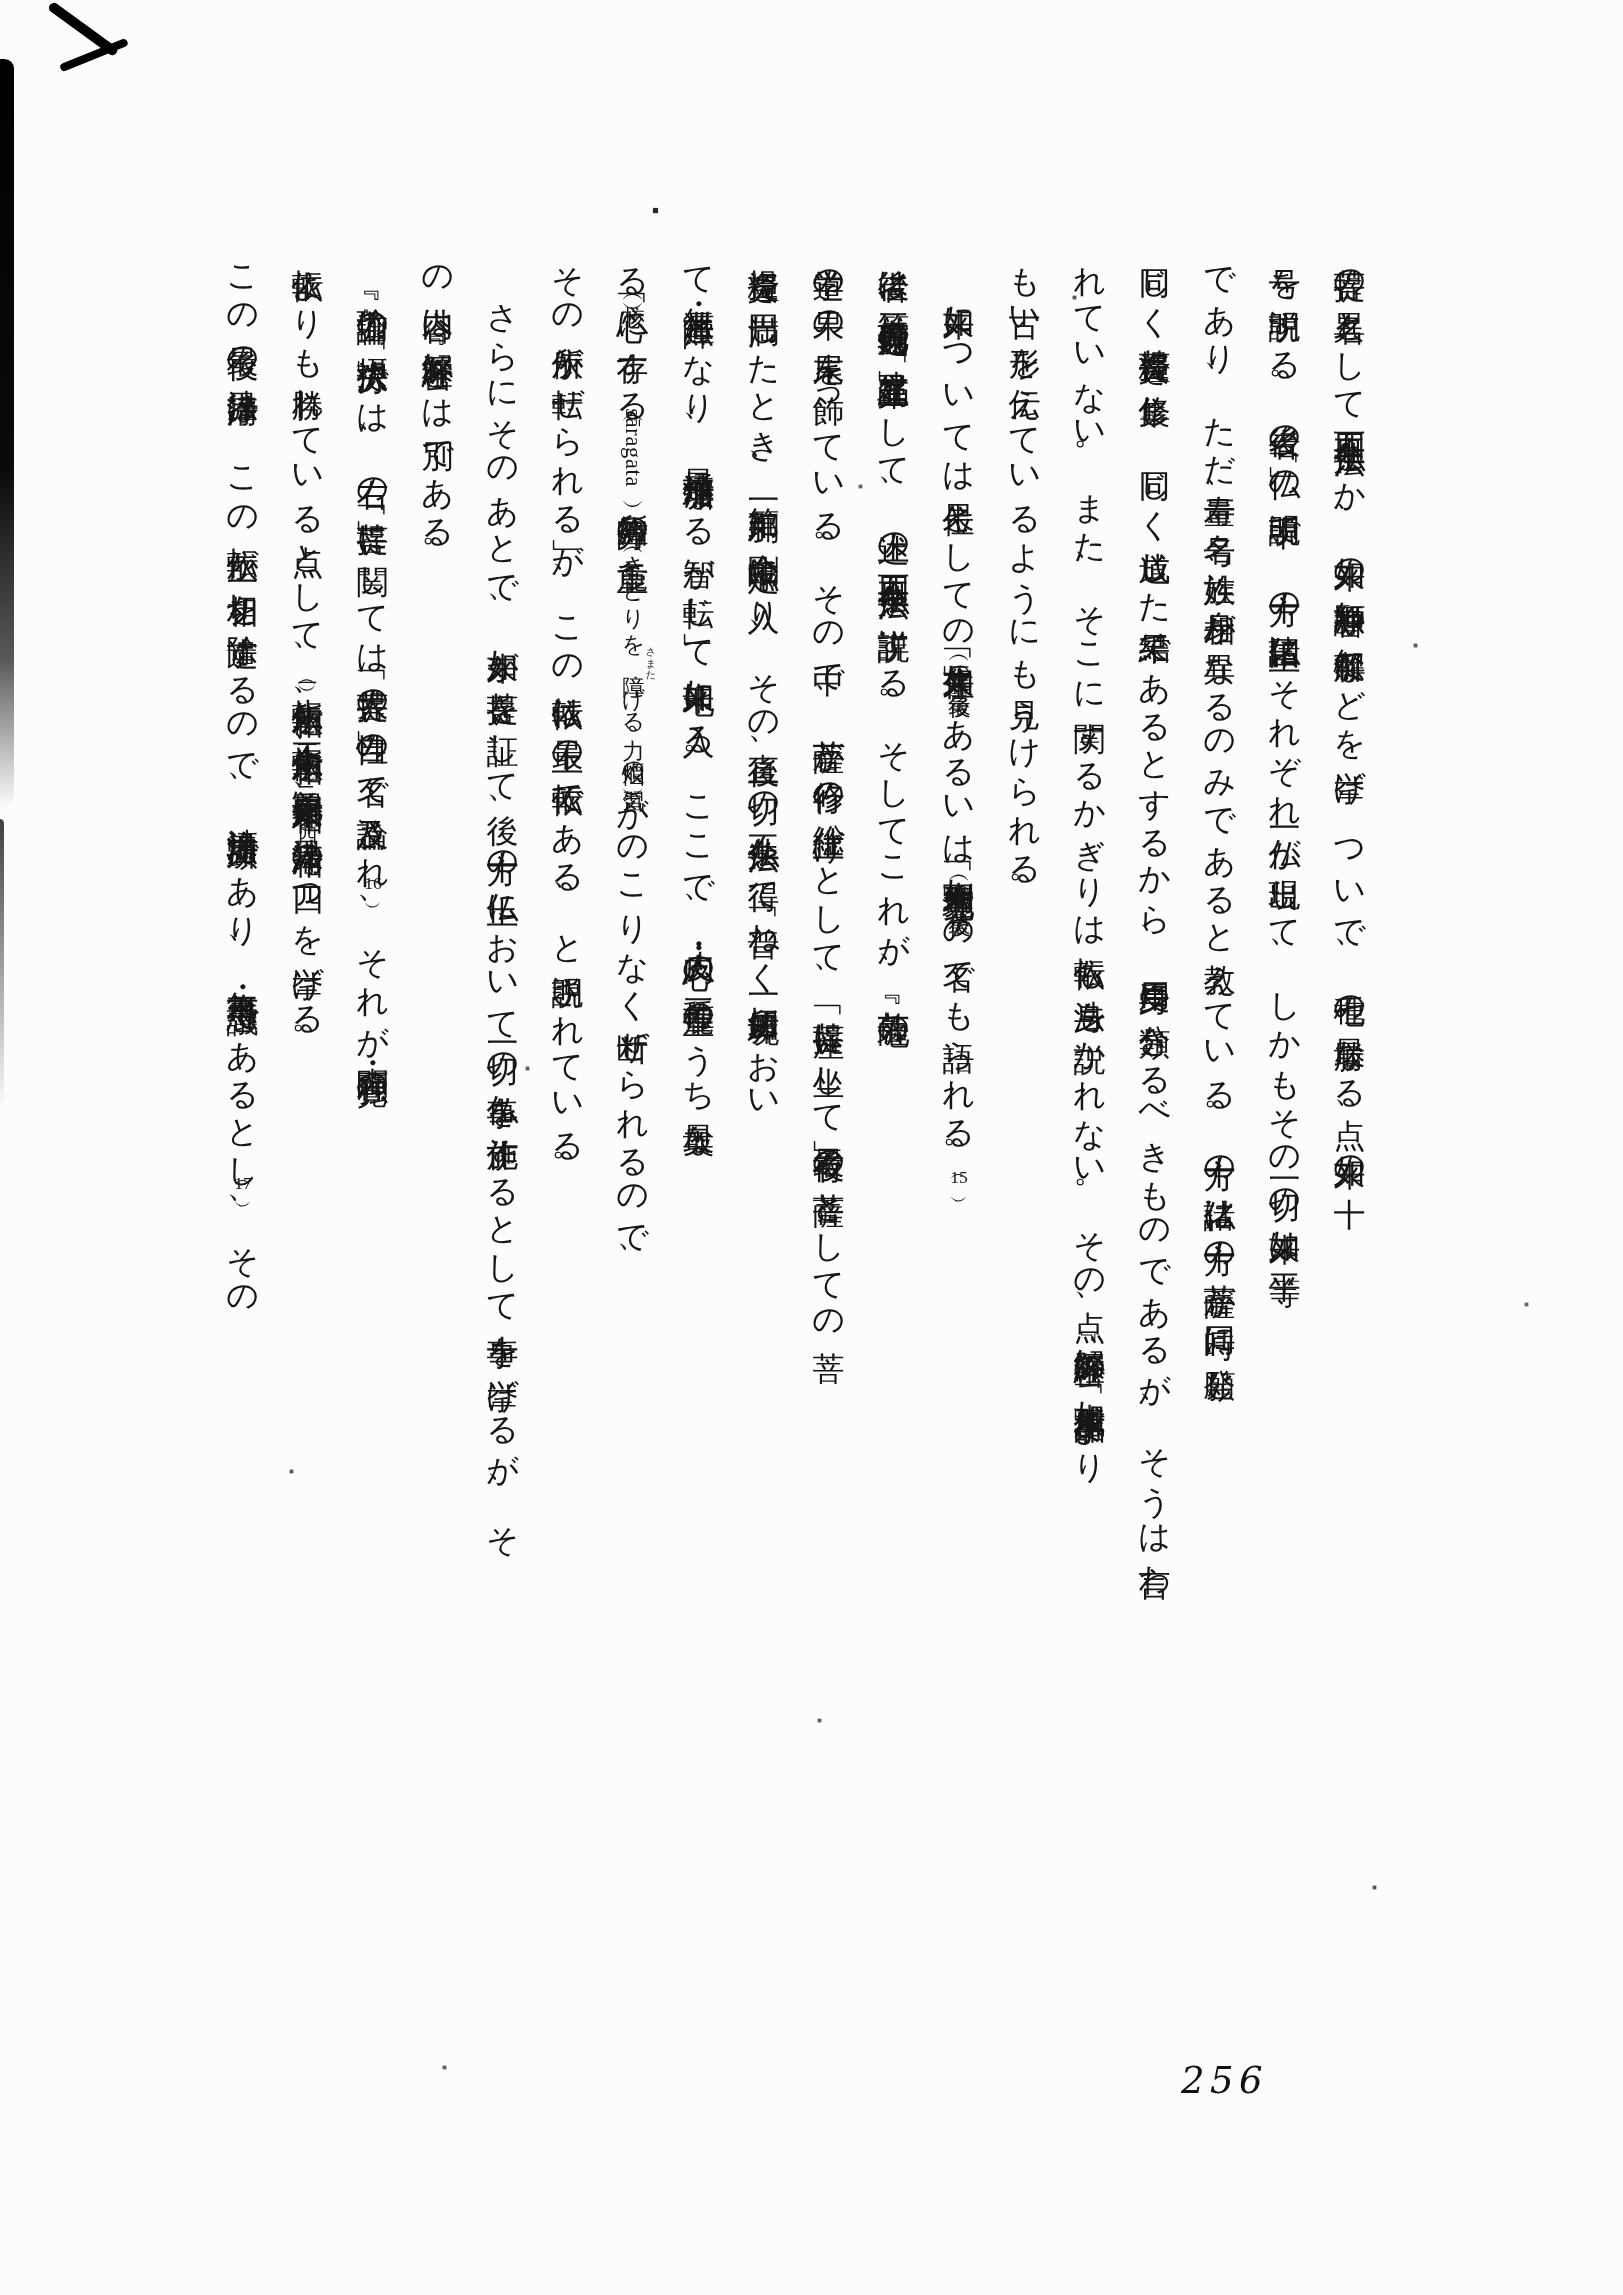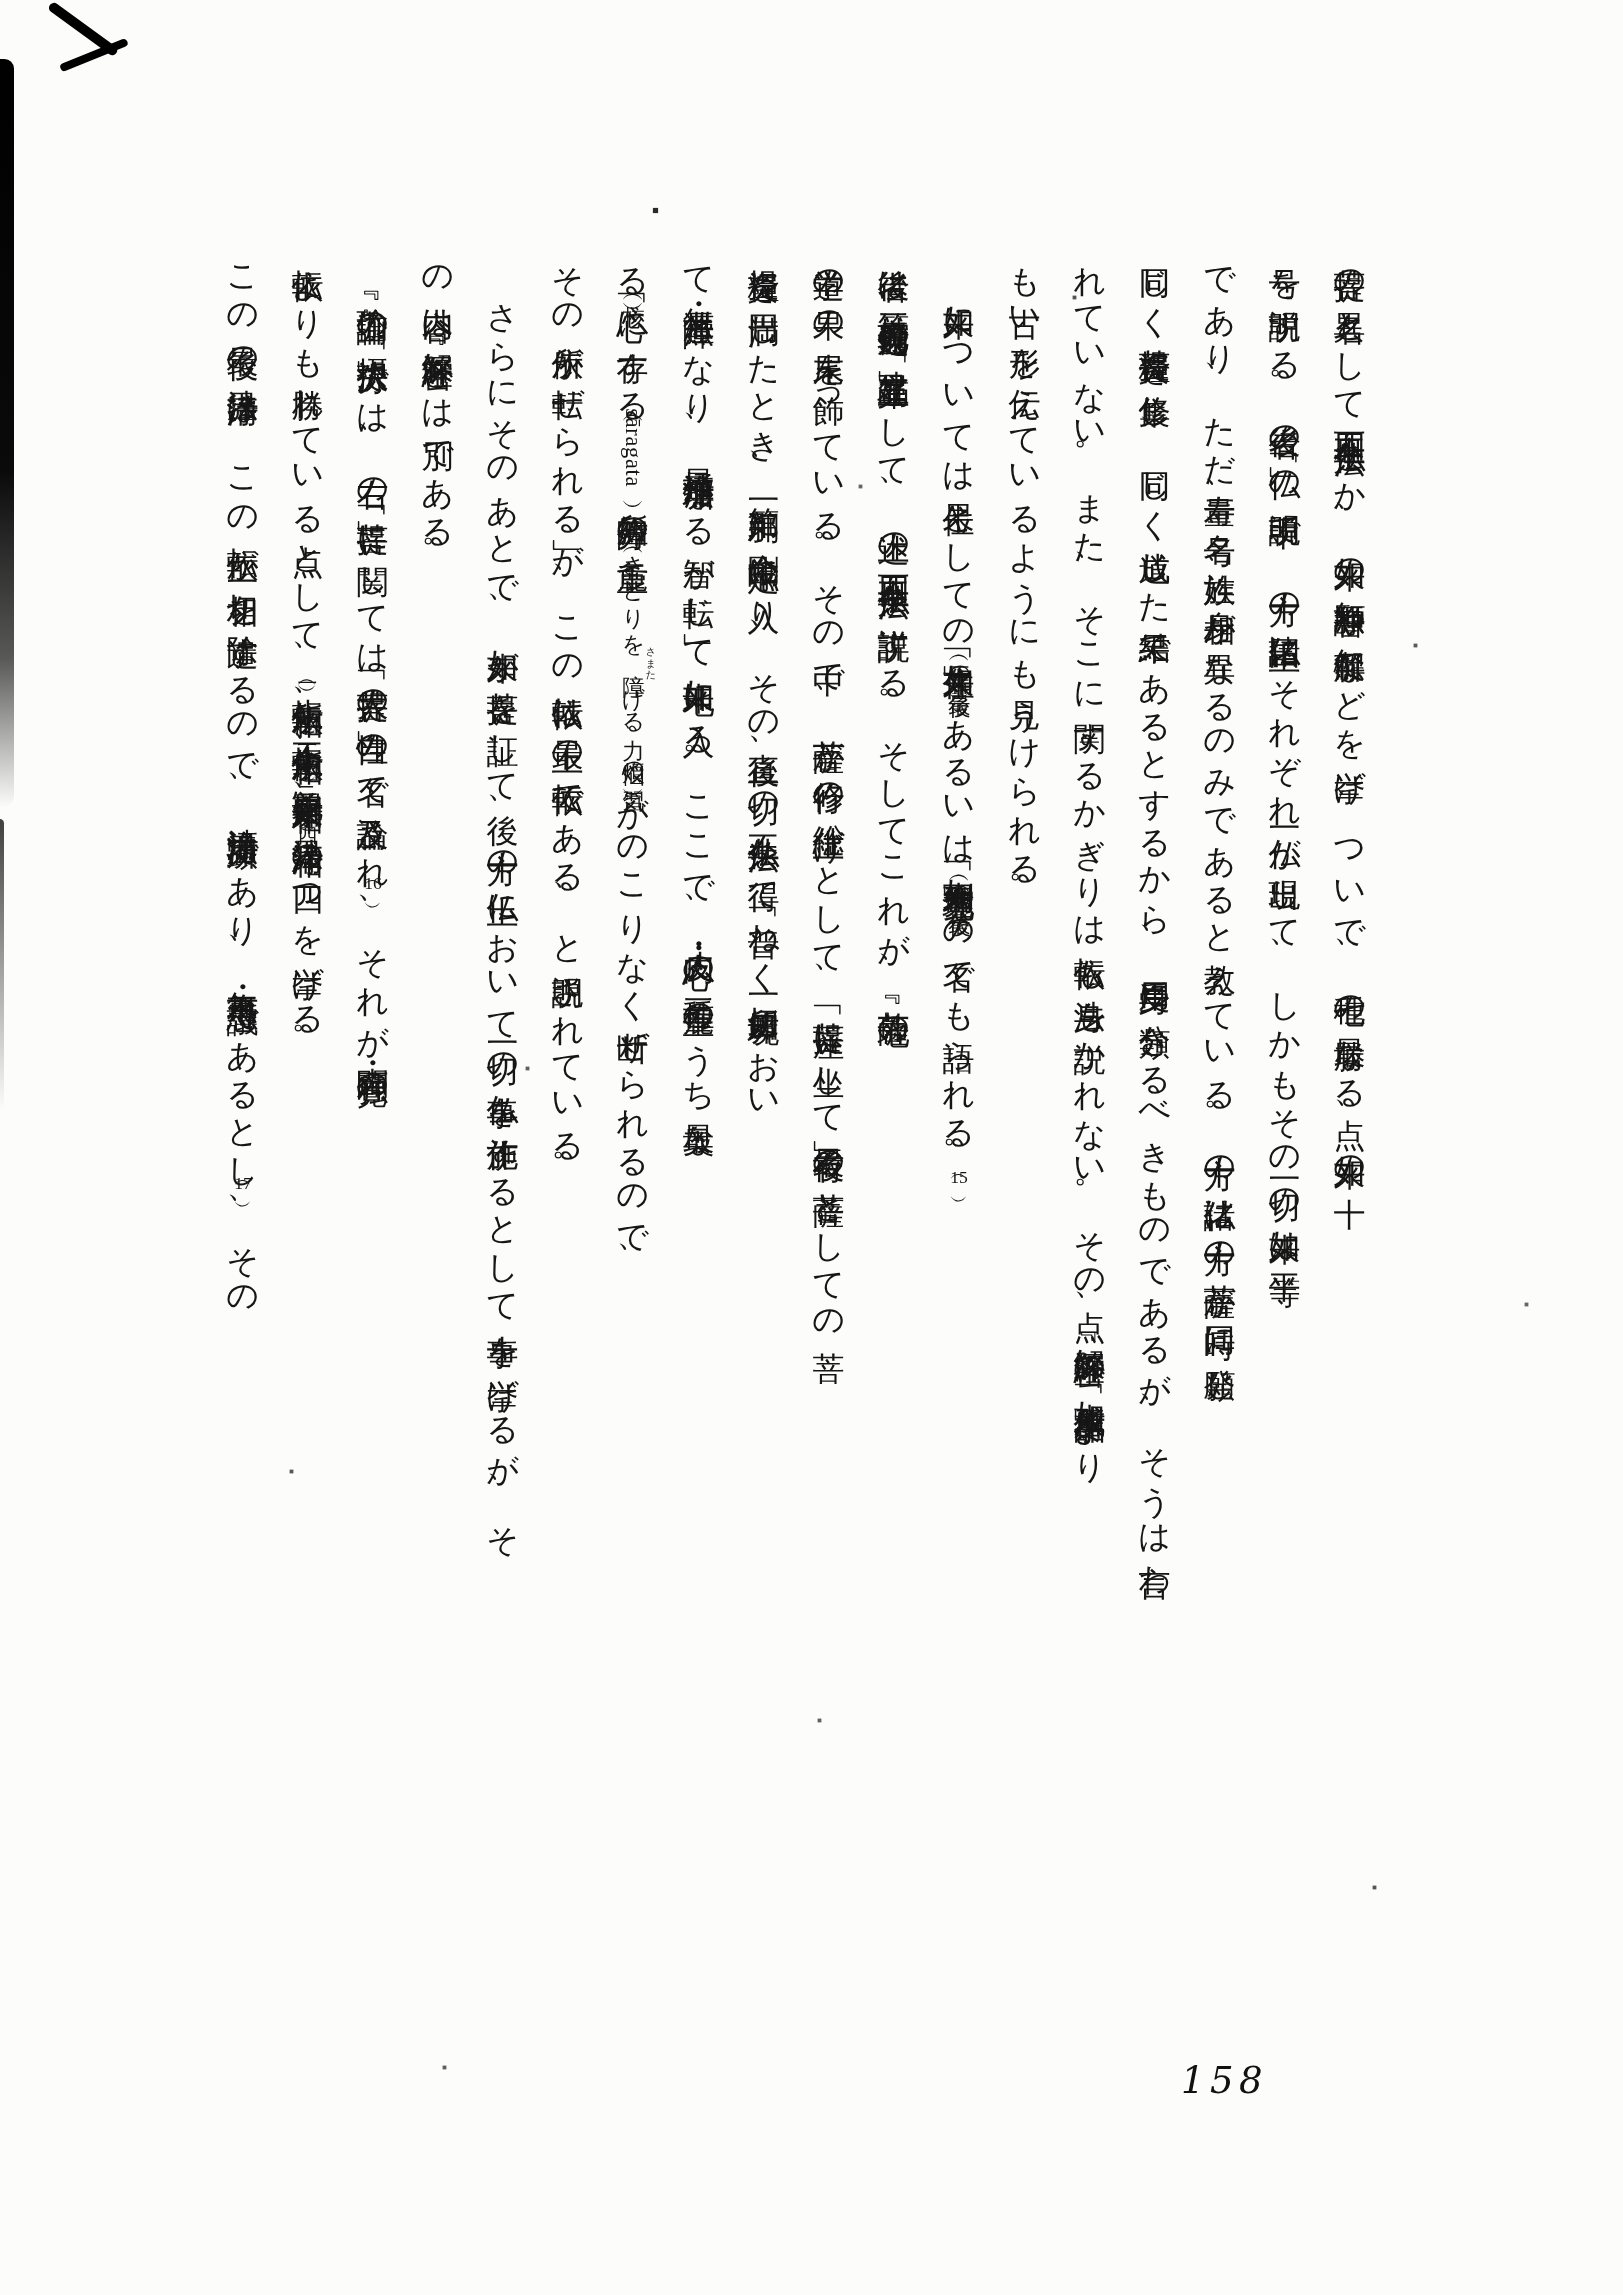--- a/index.html
+++ b/index.html
@@ -111,15 +111,15 @@
       <p class="col">て無滞・無障となり、最極清浄無垢なる智が転じ」て如来地に入る。ここで、皮・肉・心の三種麁重のうち最奥な</p>
       <p class="col">る「心<span class="small">（核心）</span>に存する<span class="small">（sāragata）</span>所知障分の麁重<span class="small">（さとりを</span><span class="small"><ruby>障<rt>さまた</rt></ruby></span><span class="small">げる力、煩悩の習気）</span>がのこりなく断ぜられるので、</p>
       <p class="col">その所依が転ぜられる」が、この転依は最上の転依である、と説明されている。</p>
       <p class="col indent">さらにそのあとで、如来が菩提を証して後、十方の仏土において一切の仏事を施作するとして十事を挙げるが、そ</p>
       <p class="col">の内容は『解深密経』とは別である。</p>
       <p class="col indent">『瑜伽論』の「摂決択分」では、右の「菩提」に関しては「大菩提の自性」の名で論及され<span class="note"><span class="tcu">16</span></span>、それが声聞・独覚の</p>
       <p class="col">転依よりも勝れている点として、<span class="enum"><span>一</span></span>生転所依相、<span class="enum"><span>二</span></span>不生転所依相、<span class="enum"><span>三</span></span>善観察所知果相、<span class="enum"><span>四</span></span>法界清浄相の四つを挙げる。</p>
       <p class="col">この最後の法界清浄は、この転依が一切相を除遣するので、清浄法界所顕であり、無為・不可思議であるとし<span class="note"><span class="tcu">17</span></span>、その</p>
     </div>
 
-  <div class="page-number">158</div>
+  <div class="page-number">256</div>
 </div>
 
 
 </body></html>

